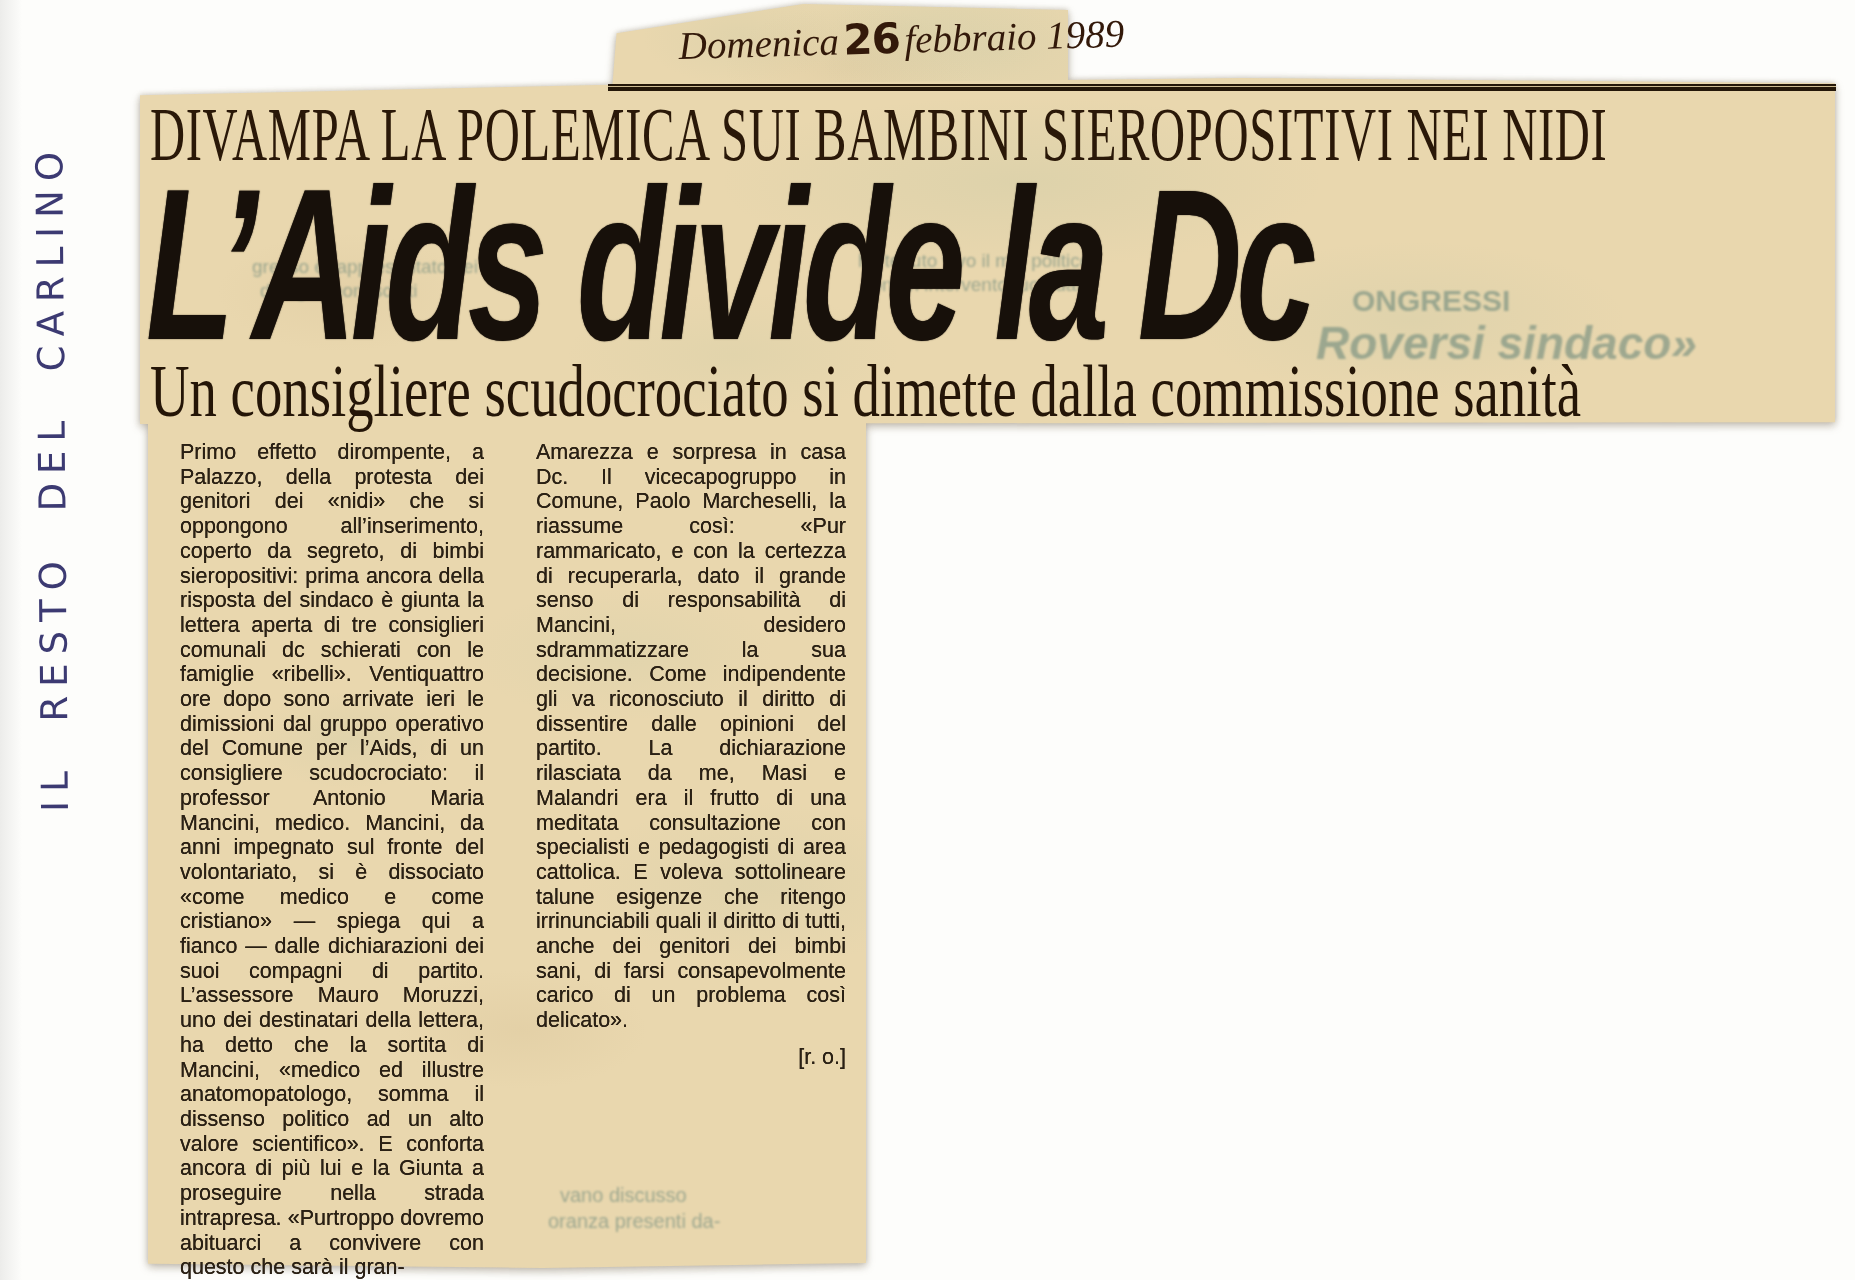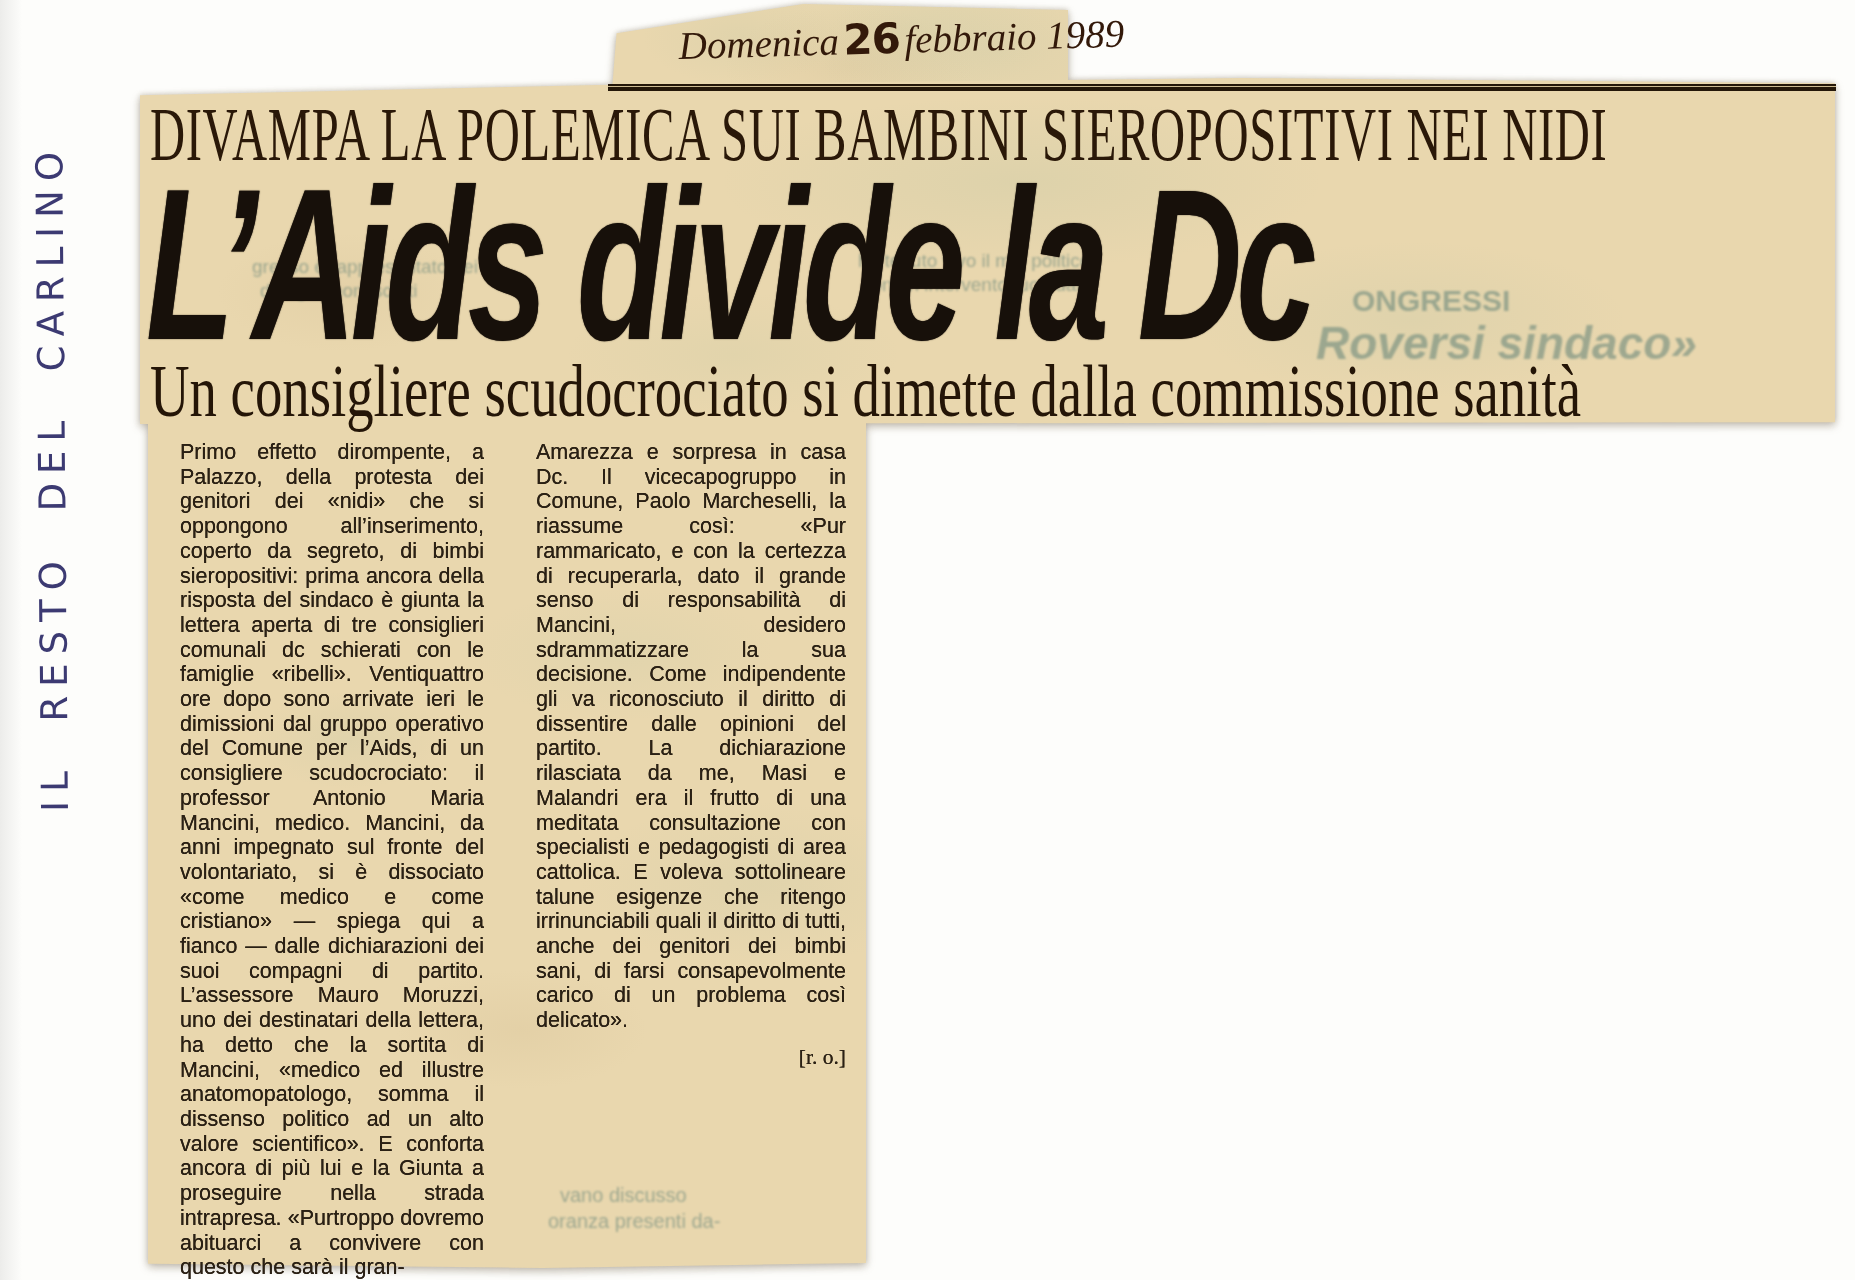--- a/index.html
+++ b/index.html
@@ -55,21 +55,21 @@
 
   .subhead{position:absolute;left:150px;top:354px;white-space:nowrap;line-height:1;
     font-family:"Liberation Serif",serif;font-size:74px;color:#241507;
     transform:scaleX(0.74);transform-origin:left top;}
 
   .bodycol{position:absolute;top:428px;font-size:21.5px;line-height:24.7px;
     text-align:justify;color:#2a2014;text-shadow:0 0 .5px #2a2014;}
   .col1{left:168px;width:328px;}
   .col2{left:524px;width:334px;}
   .bodycol p{margin:12px;}
-  .sig{text-align:right;padding-right:12px;margin-top:2px;font-family:Liberation Serif, serif;}
+  .sig{text-align:right;padding-right:12px;margin-top:2px;}
 
   
   .frag{position:absolute;white-space:nowrap;color:rgba(96,130,118,.55);
     filter:blur(1.3px);font-family:"Liberation Sans",sans-serif;}
 
   
   .handwriting{position:absolute;left:34px;top:812px;white-space:nowrap;
     transform:rotate(-90.5deg);transform-origin:left top;
     font-family:"DejaVu Sans",sans-serif;font-size:37px;letter-spacing:9px;word-spacing:20px;
     color:#3c3a72;}

